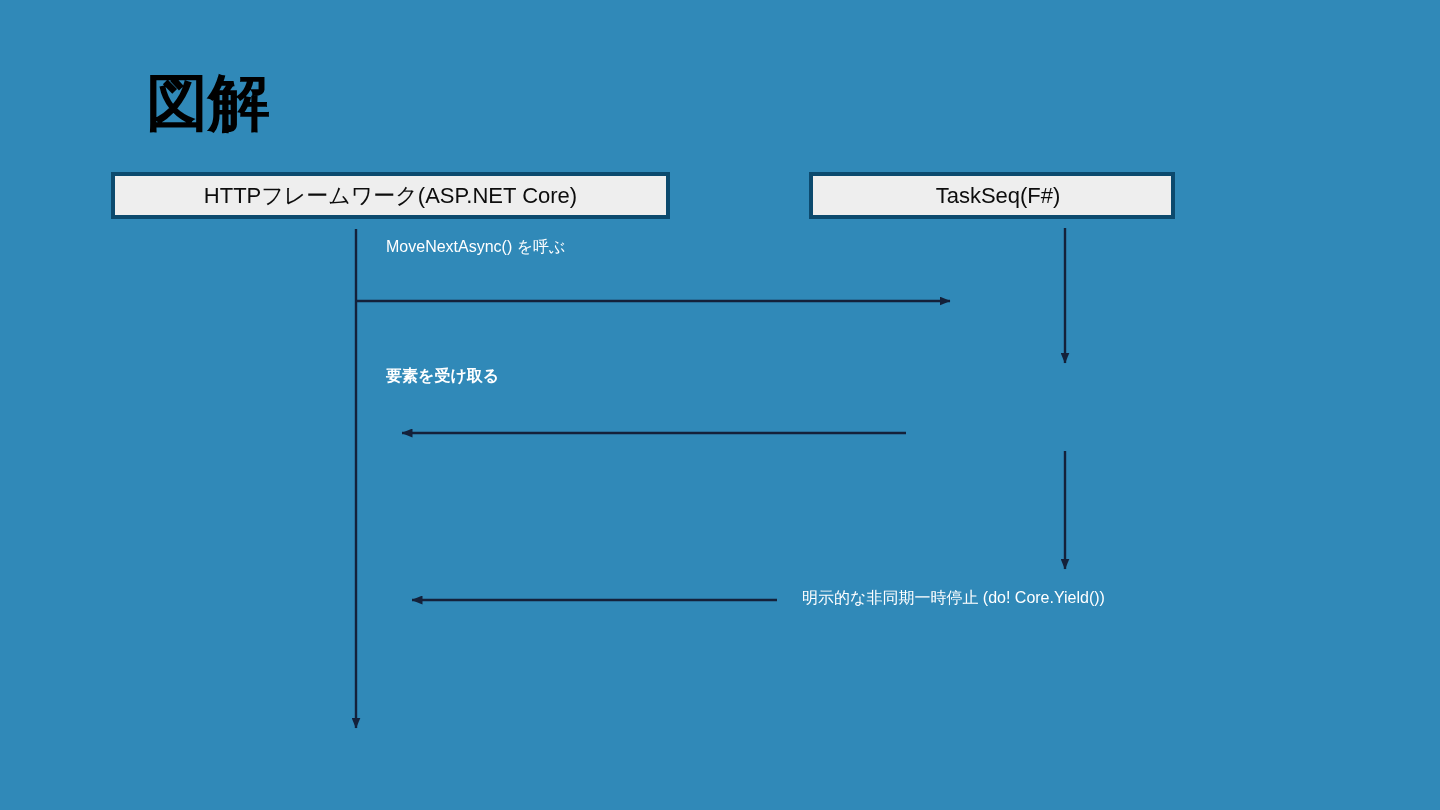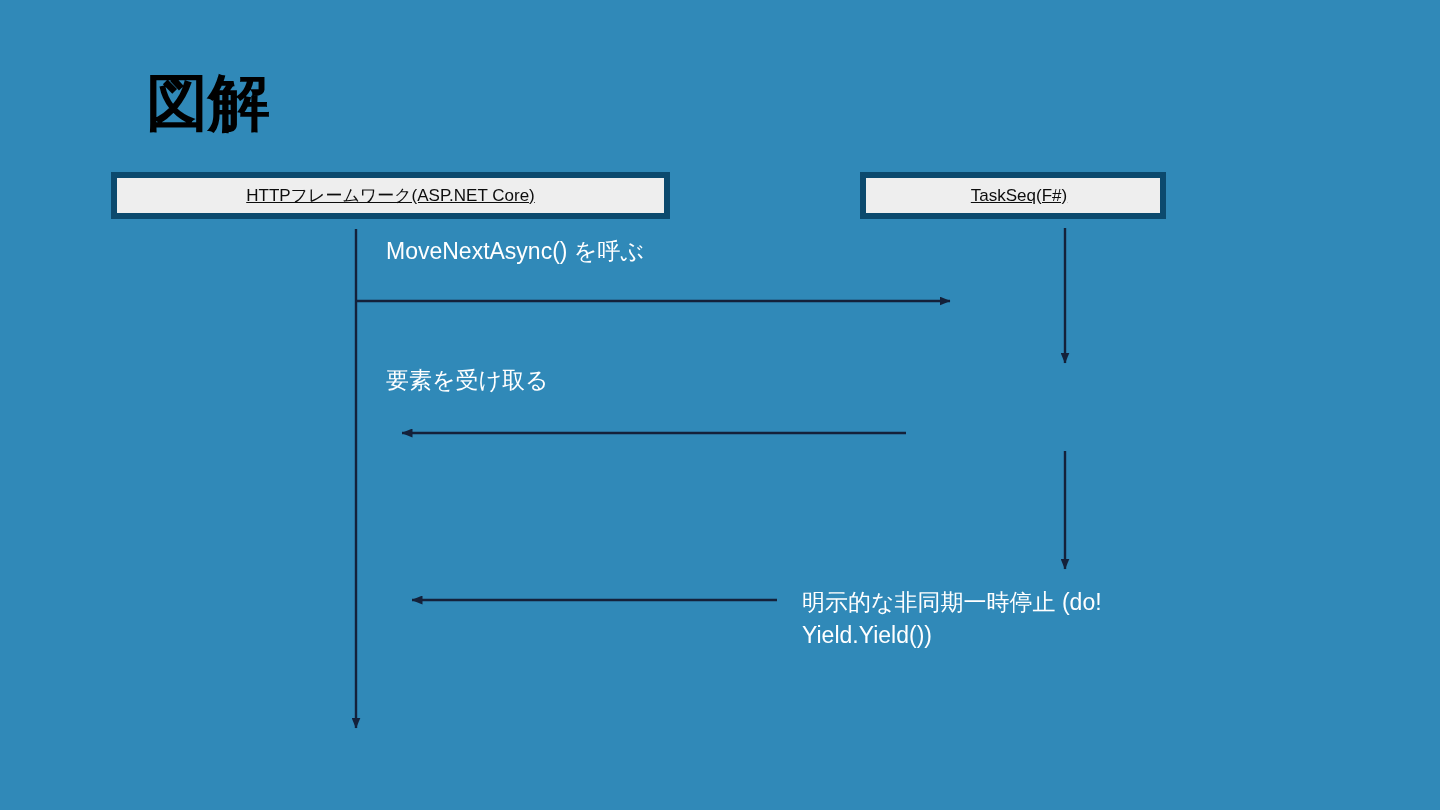--- a/index.html
+++ b/index.html
@@ -38,57 +38,57 @@
     font-weight: bold;
     color: #000000;
     line-height: 1.05;
     letter-spacing: 0px;
     white-space: nowrap;
     margin-left: 48px;
   }
   .actor-box {
     position: absolute;
     background: #eeeeee;
-    border: 6px solid #0c4a6e;
+    border: 4px solid #0c4a6e;
     box-sizing: border-box;
     display: flex;
     align-items: center;
     justify-content: center;
     color: #0d0d0d;
-    font-size: 17px;
+    font-size: 22px;
     white-space: nowrap;
-    text-decoration: underline;
   }
   #actor-http {
     left: 111px;
     top: 172px;
     width: 559px;
     height: 47px;
   }
   #actor-taskseq {
-    left: 860px;
+    left: 809px;
     top: 172px;
-    width: 306px;
+    width: 366px;
     height: 47px;
     padding-left: 12px;
   }
   .msg-label {
     position: absolute;
     color: #ffffff;
-    font-size: 23px;
+    font-size: 16px;
     line-height: 1.22;
     white-space: nowrap;
   }
   #label-movenext {
     left: 386px;
     top: 237px;
   }
   #label-receive {
     left: 386px;
     top: 366px;
+    font-weight: bold;
   }
   #label-yield {
     left: 930px;
     top: 412px;
   }
   #label-return-control {
     left: 376px;
     top: 530px;
   }
   #label-explicit-pause {
@@ -143,16 +143,16 @@
 
     <line x1="777" y1="600" x2="412" y2="600" stroke="#14213a" stroke-width="2.4" marker-end="url(#ah-left)"></line>
   </svg>
 
   <div class="msg-label" id="label-movenext">MoveNextAsync() を呼ぶ</div>
 
   <div class="msg-label" id="label-receive">要素を受け取る</div>
 
 
 
-  <div class="msg-label" id="label-explicit-pause">明示的な非同期一時停止 (do! Yield.Yield())</div>
+  <div class="msg-label" id="label-explicit-pause">明示的な非同期一時停止 (do! Core.Yield())</div>
 
 
 </div>
 
 </body></html>

